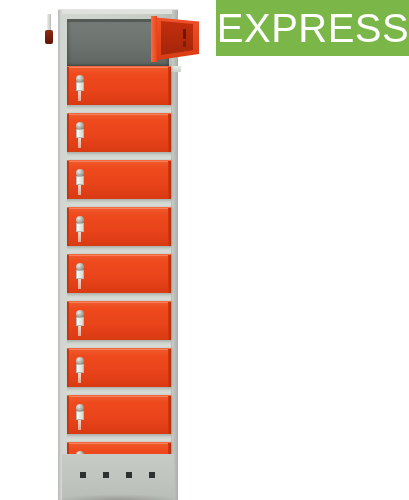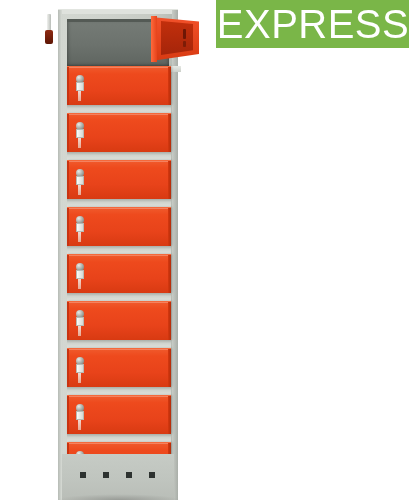--- a/index.html
+++ b/index.html
@@ -19,21 +19,21 @@
     background: #ffffff;
     overflow: hidden;
   }
 
   
   #express-badge {
     position: absolute;
     left: 216px;
     top: 0px;
     width: 193px;
-    height: 48px;
+    height: 56px;
     background: #7ab648;
     display: flex;
     align-items: center;
     justify-content: center;
     box-sizing: border-box;
     padding-left: 1px;
   }
   #express-badge-label {
     color: #ffffff;
     font-family: "Liberation Sans", sans-serif;

